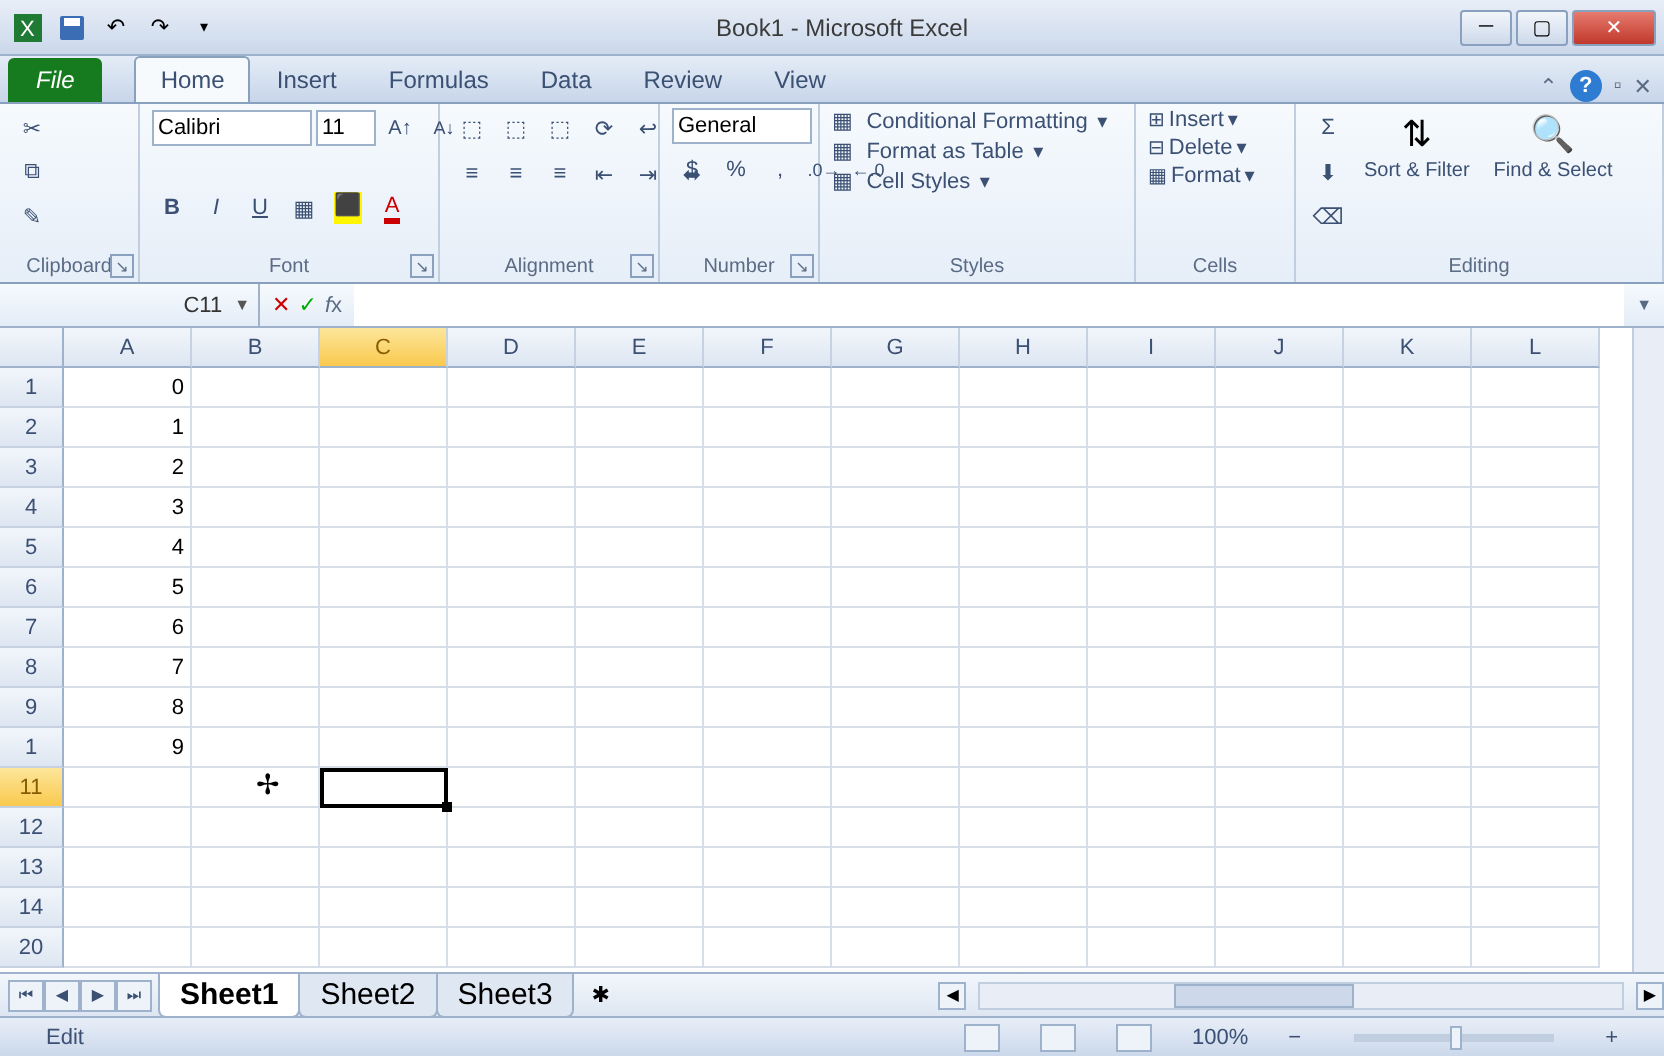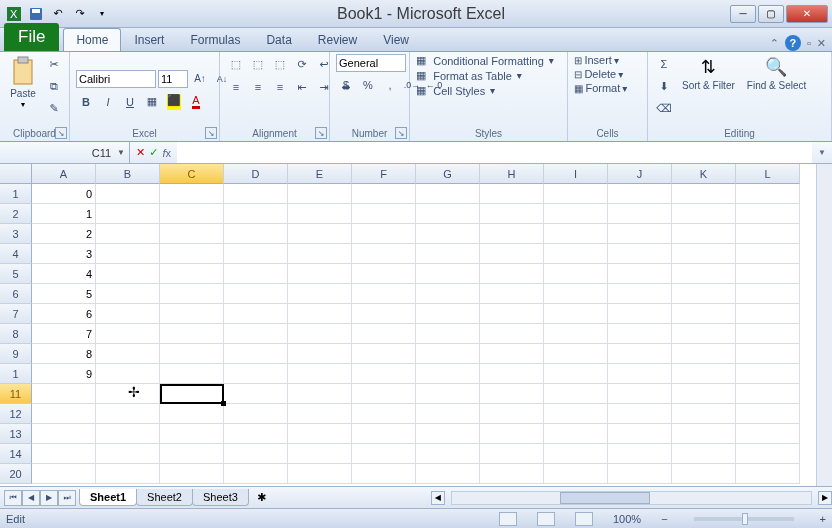--- a/index.html
+++ b/index.html
@@ -1,26 +1,26 @@
 <!DOCTYPE html>
 <html><head>
 <meta charset="utf-8">
 <style>
 * { margin:0; padding:0; box-sizing:border-box; font-family:"Segoe UI",Tahoma,sans-serif; font-size:11px; }
 body { background:#fff; width:832px; height:528px; overflow:hidden; position:relative; }
 .title-bar { height:28px; background:linear-gradient(#e8eef7,#cbd8eb); display:flex; align-items:center; padding:0 4px; border-bottom:1px solid #9fb2cc; }
 .qat { display:flex; align-items:center; gap:2px; }
 .qat-btn { width:20px; height:20px; display:flex; align-items:center; justify-content:center; border-radius:2px; }
-.title-text { flex:1; text-align:center; color:#3b3b3b; font-size:16px; }
+.title-text { flex:1; text-align:center; color:#3b3b3b; font-size:12px; }
 .win-controls { display:flex; gap:2px; }
 .win-btn { width:26px; height:18px; background:linear-gradient(#f2f6fb,#cdd9ea); border:1px solid #8aa0bf; border-radius:2px; display:flex; align-items:center; justify-content:center; font-size:10px; }
 .win-close { background:linear-gradient(#e67a6e,#c0392b); color:#fff; width:42px; }
 
 .tabs { height:24px; background:linear-gradient(#e4ecf7,#c8d6ea); display:flex; align-items:flex-end; padding-left:4px; border-bottom:1px solid #8aa0bf; }
-.file-tab { background:#167a1f; color:#fff; padding:4px 14px; border-radius:3px 3px 0 0; margin-right:4px; font-size:17px; }
+.file-tab { background:#167a1f; color:#fff; padding:4px 14px; border-radius:3px 3px 0 0; margin-right:16px; font-size:12px;font-style:italic; }
 .tab { padding:4px 12px; font-size:12px; color:#3b5073; border:1px solid transparent; border-bottom:none; }
 .tab.active { background:#f6fafd; border-color:#8aa0bf; border-radius:3px 3px 0 0; }
 .tab-right { margin-left:auto; display:flex; align-items:center; gap:6px; padding:0 6px; }
 .help-circ { width:16px; height:16px; border-radius:50%; background:#2e7cd1; color:#fff; display:flex; align-items:center; justify-content:center; font-size:11px; font-weight:bold; }
 
 .ribbon { height:90px; background:linear-gradient(#f6fafd,#e6eef8); border-bottom:1px solid #8aa0bf; display:flex; }
 .group { border-right:1px solid #c0cee0; padding:2px 6px 0 6px; display:flex; flex-direction:column; position:relative; }
 .group-body { flex:1; display:flex; align-items:flex-start; gap:4px; }
 .group-label { text-align:center; font-size:10px; color:#5a6b84; padding:2px 0; position:relative; }
 .dlg-launcher { position:absolute; right:2px; bottom:2px; width:12px; height:12px; border:1px solid #8aa0bf; font-size:8px; display:flex; align-items:center; justify-content:center; color:#5a6b84;}
@@ -50,29 +50,29 @@
 .cell { width:64px; height:20px; border-right:1px solid #d7dee8; border-bottom:1px solid #d7dee8; font-size:11px; padding:0 3px; text-align:right; line-height:20px; color:#000; }
 .sel-outline { position:absolute; border:2px solid #000; pointer-events:none; }
 .sel-handle { position:absolute; width:5px; height:5px; background:#000; }
 .cursor-cross { position:absolute; font-size:14px; color:#000; pointer-events:none; }
 .vscroll { width:16px; background:#e9eef6; border-left:1px solid #c0cee0; }
 .grid-main { flex:1; overflow:hidden; }
 
 .sheet-bar { height:22px; background:linear-gradient(#f3f7fc,#dde6f2); border-top:1px solid #9fb2cc; display:flex; align-items:center; }
 .nav-btns { display:flex; gap:0; padding:0 4px; }
 .nav-btn { width:18px; height:16px; border:1px solid #9fb2cc; background:#eef3fa; display:flex; align-items:center; justify-content:center; font-size:8px; color:#3b5073;}
-.sheet-tab { padding:2px 10px; border:1px solid #9fb2cc; border-top:none; background:#fff; font-size:11px; border-radius:0 0 4px 4px; margin-left:-1px;}
+.sheet-tab { padding:2px 10px; border:1px solid #9fb2cc; border-top:none; background:#fff; font-size:15px; border-radius:0 0 4px 4px; margin-left:-1px;}
 .sheet-tab.active { font-weight:bold; background:#fff; }
 .sheet-tab.inactive { background:#dfe7f2; }
 .insert-sheet { width:18px; height:16px; margin-left:4px; display:flex; align-items:center; justify-content:center; }
 .hscroll { flex:1; margin:0 6px; height:14px; background:#e9eef6; border:1px solid #c0cee0; position:relative; }
 .hthumb { position:absolute; left:30%; width:90px; height:100%; background:#cdd9ea; border:1px solid #9fb2cc; }
 .harrow { width:14px; height:14px; border:1px solid #9fb2cc; background:#eef3fa; font-size:8px; display:flex; align-items:center; justify-content:center;}
 
-.status-bar { height:20px; background:linear-gradient(#e8eef7,#cbd8eb); border-top:1px solid #9fb2cc; display:flex; align-items:center; padding:0 6px; font-size:11px; color:#3b5073; }
+.status-bar { height:20px; background:linear-gradient(#e8eef7,#cbd8eb); border-top:1px solid #9fb2cc; display:flex; align-items:center; padding:0 23px; font-size:11px; color:#3b5073; }
 .status-right { margin-left:auto; display:flex; align-items:center; gap:20px; }
 .view-btn { width:18px; height:14px; border:1px solid #9fb2cc; background:#eef3fa; }
 .zoom-slider { width:100px; height:4px; background:#c0cee0; position:relative; margin:0 6px;}
 .zoom-thumb { position:absolute; left:48px; top:-4px; width:6px; height:12px; background:#eef3fa; border:1px solid #9fb2cc; }
 
 svg { display:block; }
 </style>
 </head>
 <body>
 
@@ -115,40 +115,32 @@
     <div class="help-circ">?</div>
     <span style="color:#5a6b84;">▫</span>
     <span style="color:#5a6b84;">✕</span>
   </div>
 </div>
 
 <div class="ribbon">
 
   <div class="group" style="width:70px;">
     <div class="group-body">
-      <div class="big-btn">
-        <svg width="26" height="30">
-            <rect x="4" y="4" width="18" height="24" fill="#f7dca0" stroke="#b88a2e"></rect>
-            <rect x="8" y="1" width="10" height="6" fill="#c8c8c8" stroke="#888"></rect>
-          </svg>
-        <span class="tiny">Paste</span>
-        <span style="font-size:7px;">▼</span>
-      </div>
       <div class="vstack">
         <div class="tool">✂</div>
         <div class="tool">⧉</div>
         <div class="tool">✎</div>
       </div>
     </div>
     <div class="group-label">Clipboard</div>
     <div class="dlg-launcher">↘</div>
   </div>
 
   <div class="group" style="width:150px;">
-    <div class="group-body vstack" style="gap:3px;justify-content:center;">
+    <div class="group-body vstack" style="gap:20px;">
       <div class="hstack">
         <input class="sel" style="width: 80px;" value="Calibri">
         <input class="sel" style="width: 30px;" value="11">
         <div class="tool" style="font-size:10px;">A↑</div>
         <div class="tool" style="font-size:9px;">A↓</div>
       </div>
       <div class="hstack">
         <div class="tool">
             <b>B</b>
           </div>
@@ -160,21 +152,21 @@
           </div>
         <div class="tool">▦</div>
         <div class="tool">
             <span style="background:#fff600;border-bottom:3px solid #fff600;">⬛</span>
           </div>
         <div class="tool">
             <span style="color:#c00;border-bottom:3px solid #c00;">A</span>
           </div>
       </div>
     </div>
-    <div class="group-label">Excel</div>
+    <div class="group-label">Font</div>
     <div class="dlg-launcher">↘</div>
   </div>
 
   <div class="group" style="width:110px;">
     <div class="group-body vstack" style="gap:3px;">
       <div class="hstack">
         <div class="tool">⬚</div>
         <div class="tool">⬚</div>
         <div class="tool">⬚</div>
         <div class="tool">⟳</div>

